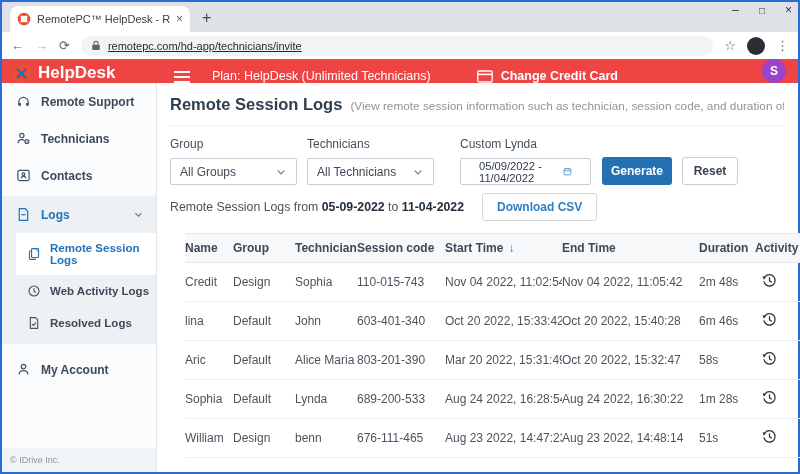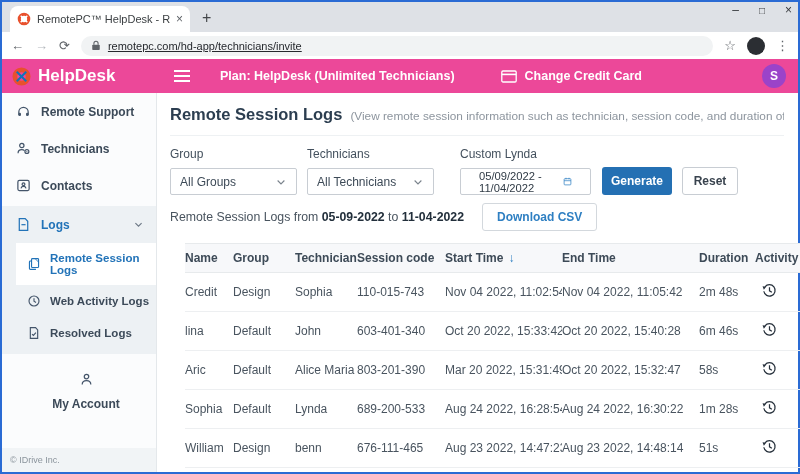--- a/index.html
+++ b/index.html
@@ -19,40 +19,40 @@
 
   .addressbar { height:27px; background:#fff; display:flex; align-items:center; padding:0 9px; gap:11px; flex-shrink:0; }
   .nav-ico { font-size:13px; color:#5f6368; cursor:pointer; line-height:1; }
   .nav-ico.disabled { color:#b4b8bd; }
   .url-pill { flex:1; height:20px; background:#f1f3f4; border-radius:10px; display:flex; align-items:center; padding:0 10px; gap:7px; }
   .url-text { font-size:11px; color:#26292e;text-decoration:underline; }
   .right-ico { font-size:13px; color:#5f6368; cursor:pointer; }
   .profile-dot { width:18px; height:18px; border-radius:50%; background:#2b2e33; flex-shrink:0; cursor:pointer; }
 
   
-  .appheader { height:34px; background:#ec4899; display:flex; align-items:center; color:#fff; flex-shrink:0; }
+  .appheader { height:24px; background:#ef4444; display:flex; align-items:flex-end; color:#fff; flex-shrink:0; }
   .logo-wrap { width:155px; display:flex; align-items:center; padding-left:10px; gap:7px; flex-shrink:0; }
   .logo-text { font-size:17px; font-weight:700; }
   .burger { margin-left:17px; display:flex; flex-direction:column; gap:3px; cursor:pointer; }
   .burger i { display:block; width:16px; height:2px; background:#fff; }
-  .plan { margin-left:30px; font-size:12.5px; font-weight:700; }
+  .plan { margin-left:22px; font-size:12.5px; font-weight:400; }
   .cc { margin-left:46px; display:flex; align-items:center; gap:8px; font-size:12.5px; font-weight:600; cursor:pointer; }
   .avatar { margin-left:auto; margin-right:12px; width:24px; height:24px; border-radius:50%; background:#9b43c9; display:flex; align-items:center; justify-content:center; font-size:12px; font-weight:700; cursor:pointer; }
 
   
   .appbody { flex:1; display:flex; min-height:0; }
   .sidebar { width:155px; background:#fbfcfd; border-right:1px solid #e4e8eb; display:flex; flex-direction:column; flex-shrink:0; }
   .snav-item { display:flex; align-items:center; gap:10px; padding:11px 0 11px 14px; font-size:12px; color:#3c4a59; font-weight:700; cursor:pointer; }
   .snav-item svg, .sub-item svg { flex-shrink:0; }
   .logs-group { background:#edf1f4; padding-bottom:5px; margin-top:2px; }
   .logs-head { color:#2273b8; }
   .logs-chevron { margin-left:auto; margin-right:12px; color:#6a7684; display:flex; }
   .sub-item { display:flex; align-items:center; gap:9px; padding:9px 0 9px 11px; margin-left:14px; font-size:11.5px; color:#3c4a59; font-weight:700; cursor:pointer; }
   .sub-item.active { background:#fff; color:#2273b8; }
-  .my-account { margin-top:7px;flex-direction:column; }
+  .my-account { margin-top:7px; }
   .sidebar-footer { margin-top:auto; background:#f1f4f6; font-size:9px; color:#8b949c; padding:7px 0 7px 8px; font-weight:400; }
 
   
   .main { flex:1; padding:12px 14px 0 13px; display:flex; flex-direction:column; min-width:0; background:#fff; }
   .title-row { display:flex; align-items:baseline; gap:8px; padding-bottom:11px; border-bottom:1px solid #eef1f3; }
   .page-title { font-size:16.5px; font-weight:700; color:#2c3e50; white-space:nowrap; }
   .page-sub { font-size:11.8px; color:#8d959e; white-space:nowrap; overflow:hidden; }
 
   .filters { display:flex; align-items:flex-end; margin-top:11px; }
   .fblock { display:flex; flex-direction:column; gap:7px; }

